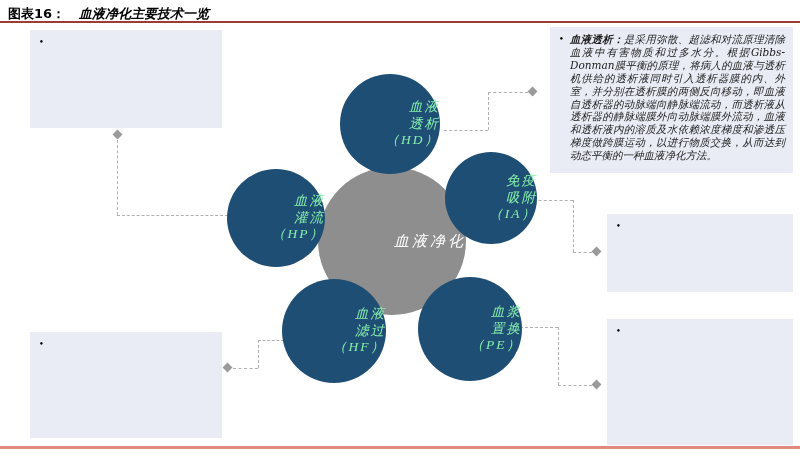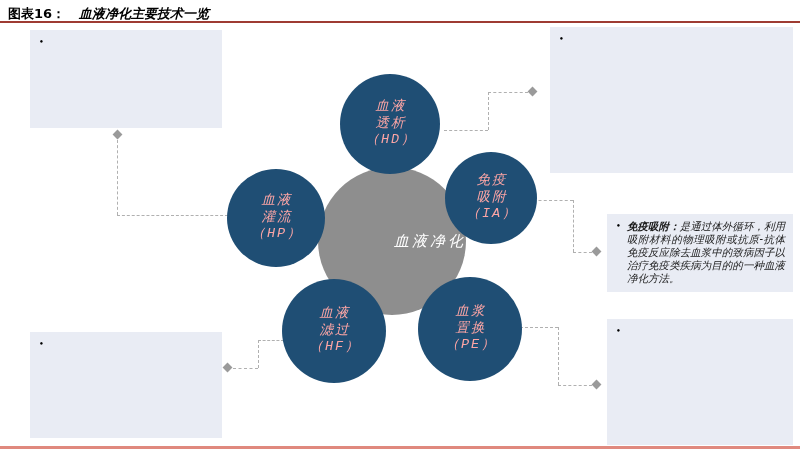--- a/index.html
+++ b/index.html
@@ -25,23 +25,23 @@
   .note-box p{margin:0;text-align:justify;}
   .note-box b{font-weight:bold;}
   .box-tl{left:30px;top:30px;width:192px;height:98px;}
   .box-tr{left:550px;top:27px;width:243px;height:146px;}
   .box-mr{left:607px;top:214px;width:186px;height:78px;}
   .box-br{left:607px;top:319px;width:186px;height:126px;}
   .box-bl{left:30px;top:332px;width:192px;height:106px;}
 
   
   .node{
-    position:absolute;border-radius:50%;background:var(--node-blue,#1F4E74);color:#fca5a5;
-    display:flex;flex-direction:column;align-items:center;justify-content:center;
-    font-family:Liberation Mono, monospace;font-style:italic;
+    position:absolute;border-radius:50%;background:var(--node-blue,#1F4E74);color:#86efac;
+    display:flex;flex-direction:column;align-items:flex-end;justify-content:center;
+    font-family:Liberation Serif, serif;font-style:italic;
     font-size:13.5px;line-height:16.5px;letter-spacing:2px;text-indent:2px;text-align:center;z-index:3;
   }
   .node-hd{left:340px;top:74px;width:100px;height:100px;}
   .node-ia{left:445px;top:152px;width:92px;height:92px;}
   .node-pe{left:418px;top:277px;width:104px;height:104px;}
   .node-hf{left:282px;top:279px;width:104px;height:104px;}
   .node-hp{left:227px;top:169px;width:98px;height:98px;}
   .center-node{
     position:absolute;left:318px;top:167px;width:148px;height:148px;border-radius:50%;
     background:var(--center-gray,#8E8E8E);color:#fff;z-index:2;
@@ -64,25 +64,25 @@
     <span class="fig-label">图表16：</span><span class="fig-title">血液净化主要技术一览</span>
   </div>
   <div class="title-rule"></div>
 
   <div class="note-box box-tl">
     <span class="bullet">•</span>
   </div>
 
   <div class="note-box box-tr">
     <span class="bullet">•</span>
+    <p><b>血液透析：</b><span>是采用弥散、超滤和对流原理清除血液中有害物质和过多水分。根据Gibbs-Donman膜平衡的原理，将病人的血液与透析机供给的透析液同时引入透析器膜的内、外室，并分别在透析膜的两侧反向移动，即血液自透析器的动脉端向静脉端流动，而透析液从透析器的静脉端膜外向动脉端膜外流动，血液和透析液内的溶质及水依赖浓度梯度和渗透压梯度做跨膜运动，以进行物质交换，从而达到动态平衡的一种血液净化方法。</span></p>
   </div>
 
   <div class="note-box box-mr">
     <span class="bullet">•</span>
-    <p><b>免疫吸附：</b><span>是通过体外循环，利用吸附材料的物理吸附或抗原-抗体免疫反应除去血浆中的致病因子以治疗免疫类疾病为目的的一种血液净化方法。</span></p>
   </div>
 
   <div class="note-box box-br">
     <span class="bullet">•</span>
   </div>
 
   <div class="note-box box-bl">
     <span class="bullet">•</span>
   </div>
 

